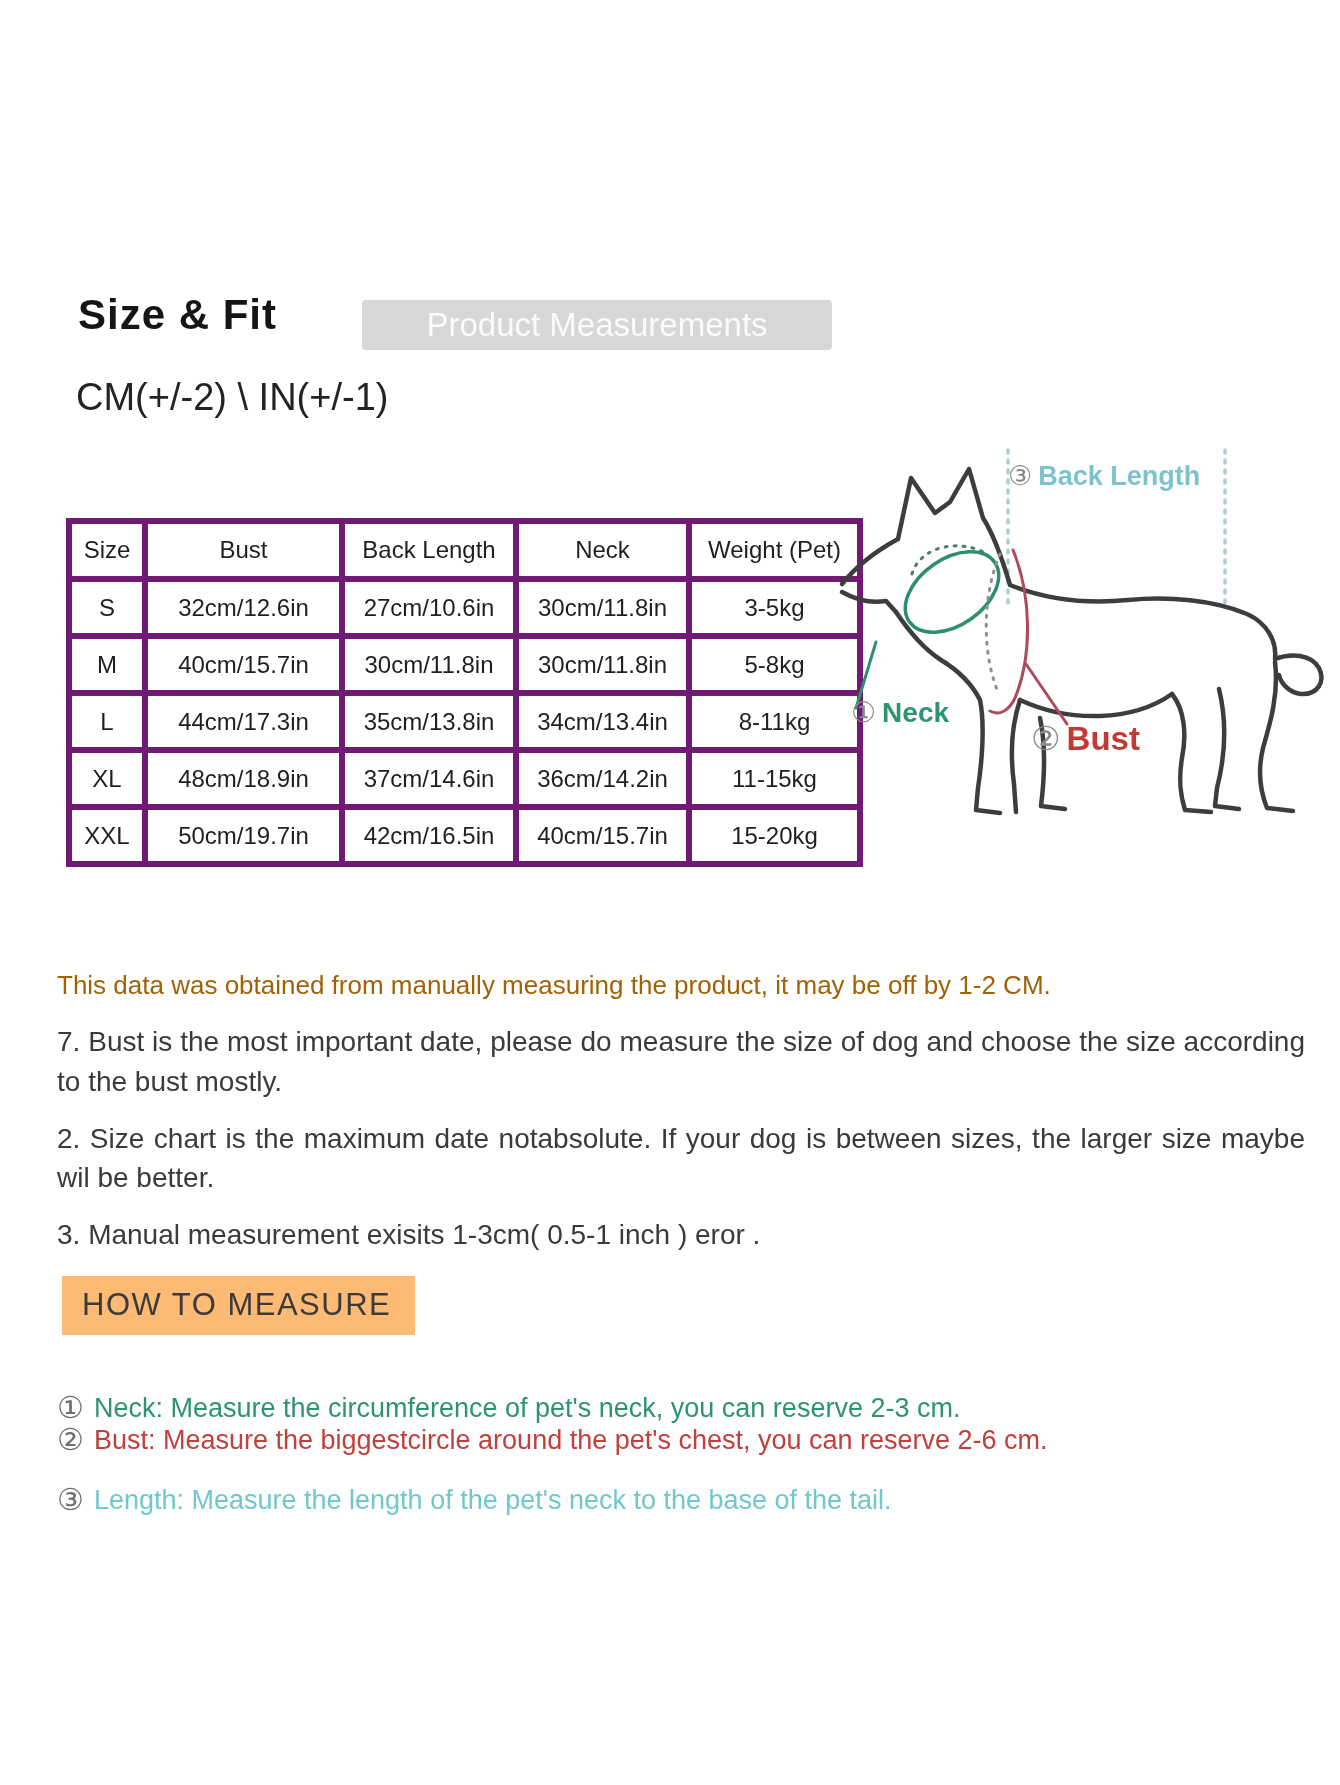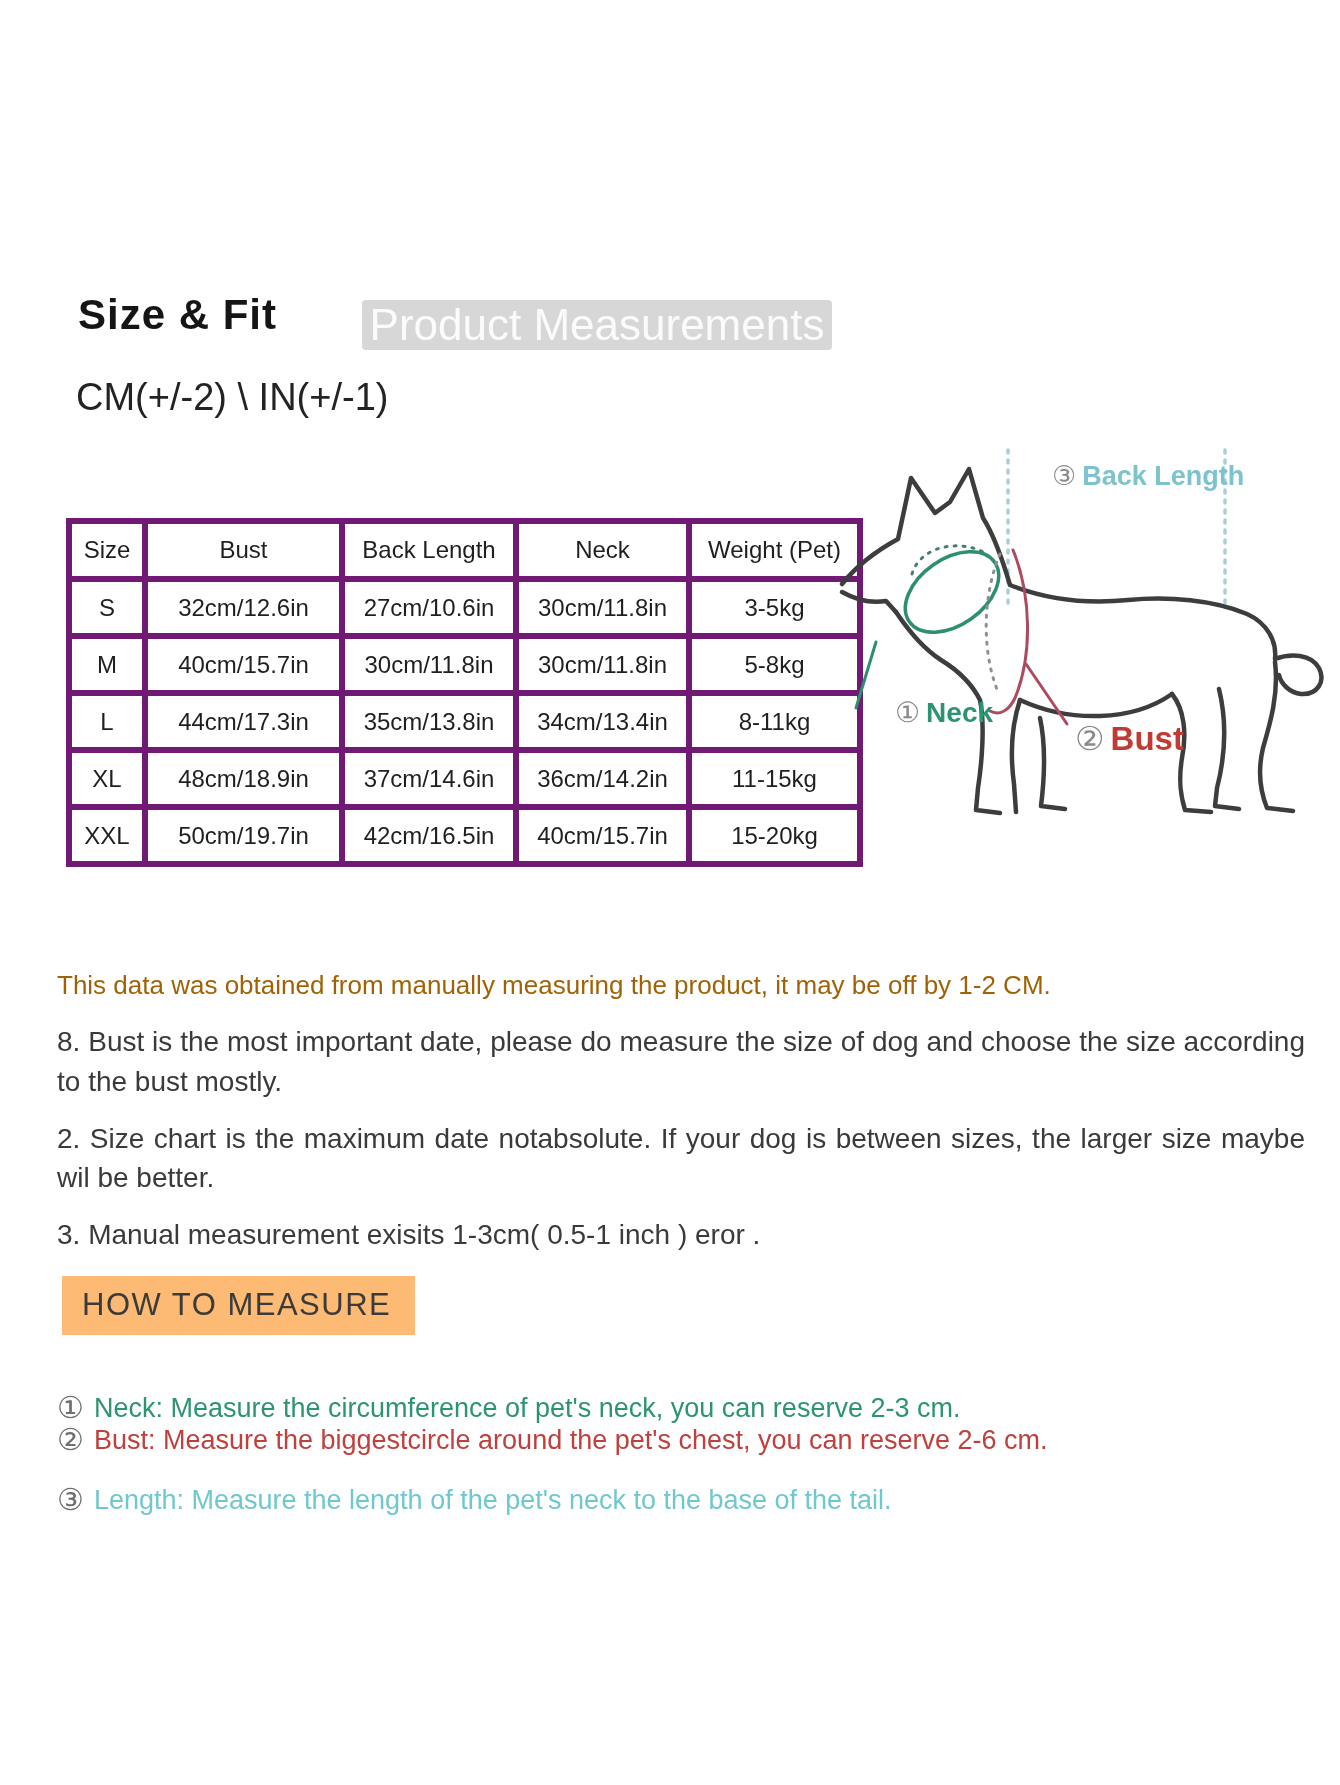--- a/index.html
+++ b/index.html
@@ -5,21 +5,21 @@
   html,body{margin:0;padding:0;}
   body{
     width:1340px;height:1785px;position:relative;background:#ffffff;
     font-family:"Liberation Sans", sans-serif;color:#2e2e2e;overflow:hidden;
   }
   .abs{position:absolute;}
 
   .title{left:78px;top:291px;font-size:42px;font-weight:bold;color:#151515;letter-spacing:1px;}
   .badge{
     left:362px;top:300px;width:470px;height:50px;line-height:50px;text-align:center;
-    background:#d7d7d7;color:#fbfbfb;font-size:44px;border-radius:4px;
+    background:#d7d7d7;color:#fbfbfb;font-size:33px;border-radius:4px;
   }
   .tolerance{left:76px;top:376px;font-size:38px;color:#232323;text-align:center;}
 
   table.size-table{
     position:absolute;left:66px;top:518px;border-collapse:collapse;
     font-size:24px;color:#1f1f1f;table-layout:fixed;
   }
   table.size-table th,table.size-table td{
     border:6px solid #701a75;text-align:center;font-weight:normal;
     padding:0;overflow:hidden;white-space:nowrap;
@@ -32,21 +32,21 @@
   svg.dog{left:820px;top:432px;}
   .dog-stroke{fill:none;stroke:#3d3d3d;stroke-width:4.5;stroke-linecap:round;stroke-linejoin:round;}
   .green-ring{fill:none;stroke:#2e8f6d;stroke-width:3.5;}
   .dot-arc{fill:none;stroke:#4a7d6a;stroke-width:3;stroke-dasharray:2 7;stroke-linecap:round;}
   .dot-arc2{fill:none;stroke:#8f8f8f;stroke-width:3;stroke-dasharray:2 7;stroke-linecap:round;}
   .red-arc{fill:none;stroke:#ad4a5e;stroke-width:3;stroke-linecap:round;}
   .red-line{stroke:#ad4a5e;stroke-width:3;stroke-linecap:round;}
   .green-line{stroke:#2e8f6d;stroke-width:3;stroke-linecap:round;}
   .teal-dash{stroke:#a9ced6;stroke-width:3.5;stroke-dasharray:3 7;stroke-linecap:round;}
 
-  .diagram-label{font-weight:bold;white-space:nowrap;padding-left:44px;}
+  .diagram-label{font-weight:bold;white-space:nowrap;}
   .diagram-label .circnum{color:#8a8a8a;font-weight:normal;margin-right:6px;}
   .label-backlength{left:1008px;top:460px;font-size:27px;color:#7cc3ce;}
   .label-neck{left:851px;top:696px;font-size:28px;color:#2d9470;}
   .label-bust{left:1031px;top:719px;font-size:33px;color:#c13b34;}
 
   .disclaimer{left:57px;top:970px;width:1255px;font-size:26px;color:#a16207;}
   .notes{left:57px;top:1022px;width:1248px;font-size:28px;line-height:1.42;color:#3a3a3a;}
   .notes p{margin:0 0 17px 0;text-align:justify;text-align-last:left;}
 
   .howto-box{
@@ -149,21 +149,21 @@
 <div class="abs diagram-label label-neck">
   <span class="circnum">①</span><span>Neck</span>
 </div>
 <div class="abs diagram-label label-bust">
   <span class="circnum">②</span><span>Bust</span>
 </div>
 
 <div class="abs disclaimer">This data was obtained from manually measuring the product, it may be off by 1-2 CM.</div>
 
 <div class="abs notes">
-  <p>8. Bust is the most important date, please do measure the size of dog and choose the size according to the bust mostly.</p>
+  <p>7. Bust is the most important date, please do measure the size of dog and choose the size according to the bust mostly.</p>
   <p>2. Size chart is the maximum date notabsolute. If your dog is between sizes, the larger size maybe wil be better.</p>
   <p>3. Manual measurement exisits 1-3cm( 0.5-1 inch ) eror .</p>
 </div>
 
 <div class="abs howto-box">HOW TO MEASURE</div>
 
 <div class="abs step step-neck">
   <span class="circnum">①</span><span>Neck: Measure the circumference of pet's neck, you can reserve 2-3 cm.</span>
 </div>
 <div class="abs step step-bust">

